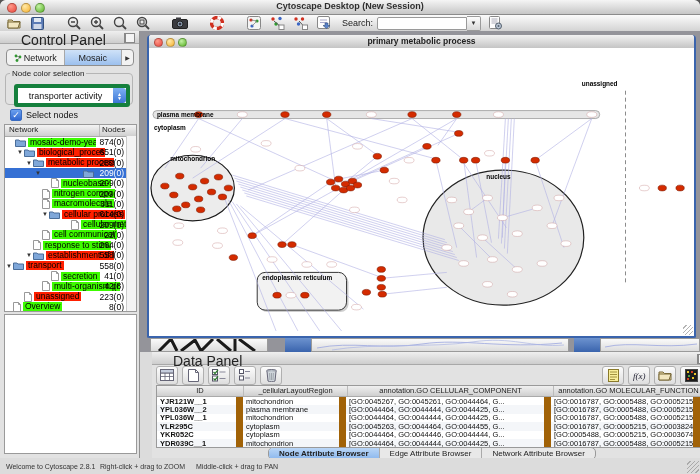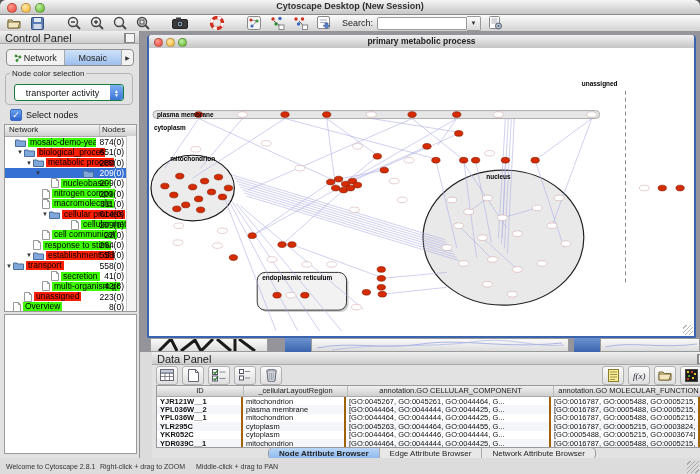--- a/index.html
+++ b/index.html
@@ -25,34 +25,34 @@
   .tb-gap{width:14px;}
   .tb-label{font-size:9px;color:#222;margin:0 4px 0 10px;}
   .tb-search{width:84px;height:11px;border:1px solid #9a9a9a;background:#fff;font-size:9px;
     border-radius:2px 0 0 2px;padding:0 2px;font-family:"Liberation Sans",sans-serif;}
   .tb-drop{width:13px;height:13px;border:1px solid #9a9a9a;border-left:none;background:linear-gradient(#fdfdfd,#d8d8d8);
     font-size:6px;color:#333;display:flex;align-items:center;justify-content:center;border-radius:0 2px 2px 0;}
   
   .cpanel{position:absolute;left:0;top:31px;width:139px;height:427px;background:#e2e2e2;
     border-right:1px solid #909090;}
   .panel-title{position:relative;height:13px;background:linear-gradient(#efefef,#cdcdcd);
-    border-bottom:1px solid #a8a8a8;font-size:11px;color:#222;padding:1px 0 0 5px;box-sizing:border-box;}
+    border-bottom:1px solid #a8a8a8;font-size:14px;color:#222;padding:1px 0 0 21px;box-sizing:border-box;}
   .float-ic{position:absolute;right:4px;top:2px;width:9px;height:8px;border:1px solid #888;
     background:#f4f4f4;box-shadow:2px -1px 0 -1px #888 inset;}
   .cp-tabs{position:absolute;left:6px;top:18px;width:126px;height:15px;display:flex;
     border:1px solid #8f8f8f;border-radius:4px;overflow:hidden;background:#f2f2f2;font-size:9px;}
   .cp-tab{flex:1;display:flex;align-items:center;justify-content:center;gap:2px;color:#222;
     border-right:1px solid #a8a8a8;}
   .cp-tab.sel{background:linear-gradient(#cfe2f8,#9cc0ee);font-weight:normal;}
   .cp-tab-more{width:11px;display:flex;align-items:center;justify-content:center;font-size:6px;color:#333;}
   .net-tab-ic{width:8px;height:8px;}
   fieldset.ncs{position:absolute;left:5px;top:38px;width:126px;height:34px;margin:0;padding:0;
     border:1px solid #b5b5b5;border-radius:4px;}
   fieldset.ncs legend{font-size:8px;color:#222;margin-left:4px;padding:0 2px;}
-  .combo{position:absolute;left:8px;top:6px;width:108px;height:15px;border:1px solid #15803d;
+  .combo{position:absolute;left:8px;top:6px;width:108px;height:15px;border:4px solid #15803d;
     border-radius:3px;background:#fff;font-size:9px;display:flex;align-items:center;}
   .combo .cval{flex:1;text-align:center;color:#111;}
   .combo .cstep{width:13px;height:100%;background:linear-gradient(#7fb0f2,#3b76d6);
     border-radius:0 3px 3px 0;display:flex;flex-direction:column;align-items:center;justify-content:center;
     color:#fff;font-size:5px;line-height:4px;}
   .chkrow{position:absolute;left:10px;top:78px;display:flex;align-items:center;gap:4px;font-size:9px;color:#111;}
   .chk{width:10px;height:10px;border-radius:2px;border:1px solid #3a6cc0;
     background:linear-gradient(#6ba0ef,#2f66d0);color:#fff;font-size:9px;line-height:10px;text-align:center;}
   
   .treebox{position:absolute;left:4px;top:93px;width:131px;height:186px;background:#fff;
@@ -92,21 +92,21 @@
   .dpanel{position:absolute;left:152px;top:352px;width:560px;height:106px;background:#e2e2e2;}
   .dp-toolbar{position:absolute;left:0;top:13px;width:100%;height:20px;display:flex;align-items:center;}
   .dp-btn{width:20px;height:17px;margin-left:4px;display:flex;align-items:center;justify-content:center;
     border:1px solid #b0b0b0;border-radius:3px;background:linear-gradient(#fcfcfc,#dedede);}
   .dp-right{margin-left:auto;display:flex;margin-right:10px;}
   .dp-table{position:absolute;left:4px;top:33px;width:543px;height:61px;background:#fff;border:1px solid #9a9a9a;overflow:hidden;}
   .dp-head{display:flex;height:10px;background:linear-gradient(#f0f0f0,#cfcfcf);border-bottom:1px solid #aaa;}
   .dp-head span{font-size:7.5px;color:#222;text-align:center;border-right:1px solid #bbb;overflow:hidden;white-space:nowrap;}
   .dp-row{display:flex;height:8.4px;align-items:center;}
   .dp-row:nth-child(even){background:#f4f6f9;}
-  .dp-row span{font-size:7.5px;color:#111;padding-left:3px;border-right:2px solid #a16207;
+  .dp-row span{font-size:7.5px;color:#111;padding-left:3px;border-right:7px solid #a16207;
     overflow:hidden;white-space:nowrap;box-sizing:border-box;}
   .dp-row .c0{font-weight:bold;}
   .c0{width:86px;flex:none;}.c1{width:103px;flex:none;}.c2{width:205px;flex:none;}.c3{width:149px;flex:none;}
   .dp-sb{position:absolute;right:2px;top:33px;width:10px;height:61px;background:#f0f0f0;border:1px solid #b5b5b5;box-sizing:border-box;}
   .dp-thumb{position:absolute;left:1px;top:1px;width:6px;height:22px;border-radius:3px;
     background:linear-gradient(90deg,#8ab6f5,#3f7be0 60%,#8ab6f5);}
   .dp-arrows{position:absolute;left:0;bottom:0;width:8px;height:14px;font-size:5px;color:#555;
     display:flex;flex-direction:column;align-items:center;justify-content:center;line-height:6px;}
   .dp-tabs{position:absolute;left:0;right:0;top:95px;display:flex;justify-content:center;}
   .dp-tabgroup{display:flex;border:1px solid #999;border-radius:5px;overflow:hidden;background:#e8e8e8;}

